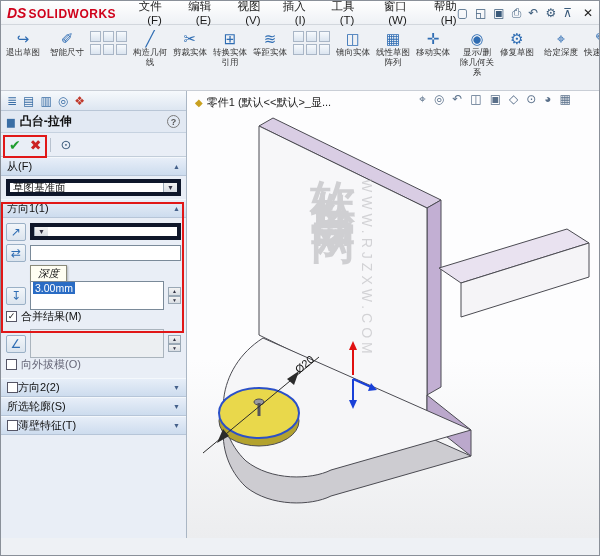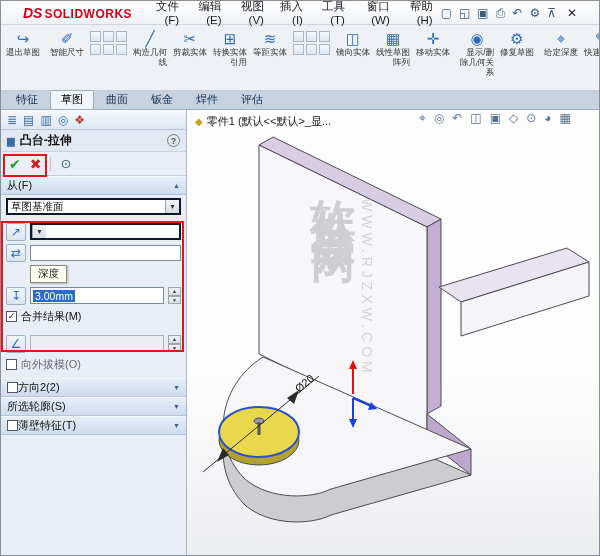--- a/index.html
+++ b/index.html
@@ -1,34 +1,34 @@
 <!DOCTYPE html>
 <html><head>
 <meta charset="utf-8">
 <style>
   * { margin:0; padding:0; box-sizing:border-box; }
   html,body { background:#9aa0a8; }
   body { font-family:"Liberation Sans","DejaVu Sans",sans-serif; }
   .app { position:relative; width:600px; height:556px; background:#eef1f5; overflow:hidden; border:1px solid #8a9099; }
 
   
-  .titlebar { height:24px; display:flex; align-items:center; padding:0 22px; background:linear-gradient(#ffffff,#eef1f5); border-bottom:1px solid #d2d7dd;gap:8px; }
+  .titlebar { height:24px; display:flex; align-items:center; padding:0 6px; background:linear-gradient(#ffffff,#eef1f5); border-bottom:1px solid #d2d7dd; }
   .logo { display:flex; align-items:baseline; gap:2px; margin-right:10px; }
   .logo .ds { color:#d0021b; font-weight:bold; font-style:italic; font-size:14px; }
   .logo .sw { color:#d0021b; font-weight:bold; font-size:12px; letter-spacing:0.5px; }
   .menus { display:flex; gap:13px; font-size:11.5px; color:#1c1c1c; }
   .menus span { cursor:default;text-align:right; }
   .tb-icons { margin-left:auto; display:flex; gap:7px; align-items:center; font-size:12px; color:#3a5a7a; }
   .tb-icons .close { color:#222; font-weight:bold; margin-left:4px; }
 
   
   .toolbar { height:66px; display:flex; align-items:stretch; padding:2px 3px; gap:2px; background:#eef1f5; border-bottom:1px solid #c9ced6; }
   .tbar-btn { display:flex; flex-direction:column; align-items:center; padding:2px 1px 0; min-width:38px; max-width:46px; border:1px solid transparent; border-radius:2px; }
   .tbi { font-size:15px; line-height:18px; color:#2f6db3; }
-  .tbl { font-size:8.5px; line-height:1.15; text-align:right; color:#333; white-space:normal; }
+  .tbl { font-size:8.5px; line-height:1.15; text-align:center; color:#333; white-space:normal; }
   .vsep { width:1px; background:#c5cbd3; margin:3px 1px; }
   .mini-grid { display:grid; grid-template-columns:repeat(3,11px); grid-auto-rows:11px; gap:2px; align-content:start; padding:4px 2px; }
   .mini-grid span { display:block; width:11px; height:11px; border:1px solid #a9b6c6; background:linear-gradient(#f7fafd,#dbe5f0); }
 
   
   .tabs { height:19px; display:flex; align-items:flex-end; padding-left:4px; gap:1px; background:#c7d2e0; border-bottom:1px solid #9fafc2; }
   .tab { font-size:11px; color:#16324f; padding:1px 10px 2px; border:1px solid transparent; border-bottom:none; border-radius:2px 2px 0 0; }
   .tab.active { background:#f2f6fb; border-color:#9fafc2; color:#000; }
 
   
@@ -44,27 +44,27 @@
   .pm-title .help { margin-left:auto; width:13px; height:13px; border:1px solid #7a7a7a; border-radius:50%; color:#555; font-size:9px; font-weight:bold; display:flex; align-items:center; justify-content:center; }
   .pm-actions { height:24px; display:flex; align-items:center; gap:9px; padding:0 8px; border-bottom:1px solid #c2cdd9; }
   .pm-actions .ok { color:#1f9d2f; font-size:14px; font-weight:bold; }
   .pm-actions .cancel { color:#cc2222; font-size:14px; font-weight:bold; }
   .pm-actions .vdiv { width:1px; height:14px; background:#b8c2cf; }
   .pm-actions .preview { color:#3a5a7a; font-size:13px; }
   .sec-h { height:19px; display:flex; align-items:center; padding:0 6px; background:linear-gradient(#e7eef8,#cddcee); border-top:1px solid #f4f8fc; border-bottom:1px solid #b6c5d8; }
   .sec-h .chev { margin-left:auto; font-size:7px; color:#44608a; }
   .sec-b { padding:3px 5px; }
   .sec-b .row { display:flex; align-items:center; gap:4px; height:21px; }
-  .combo { flex:1; display:flex; align-items:center; height:17px; background:#fff; border:2px solid #0f172a; }
+  .combo { flex:1; display:flex; align-items:center; height:17px; background:#fff; border:4px solid #0f172a; }
   .combo-val { flex:1; padding-left:3px; font-size:10.5px; white-space:nowrap; overflow:hidden; }
   .combo-btn { width:14px; height:100%; display:flex; align-items:center; justify-content:center; font-size:7px; color:#334; background:linear-gradient(#f3f3f3,#d8dde3); border-left:1px solid #9aa8b5; }
   .tbtn { width:20px; height:18px; flex:none; display:flex; align-items:center; justify-content:center; font-size:12px; color:#2f6db3; background:linear-gradient(#f2f6fa,#dbe4ee); border:1px solid #9ab0c6; border-radius:2px; }
   .refbox { flex:1; height:16px; background:#fff; border:1px solid #7a8a99; }
-  .tooltip { display:inline-block; margin:2px 0 2px 24px; padding:1px 7px; font-size:10.5px; background:#fffef2; border:1px solid #8a8a7a; box-shadow:1px 1px 2px rgba(0,0,0,0.25); }
-  .numbox { flex:1; height:17px; background:#fff; border:1px solid #7a8a99; display:flex; align-items:center; padding-left:2px; font-size:10.5px; }
+  .tooltip { display:inline-block; margin:2px 0 2px 24px; padding:1px 7px; font-size:10.5px; background:#fffef2; border:1px solid #8a8a7a; box-shadow:1px 1px 2px rgba(0,0,0,0.25);font-style:italic; }
+  .numbox { flex:1; height:29px; background:#fff; border:1px solid #7a8a99; display:flex; align-items:flex-start; padding-left:2px; font-size:10.5px; }
   .numbox .sel { background:#2a6cc4; color:#fff; padding:0 2px; }
   .numbox.disabled { background:#eceff2; border-color:#aab4bd; }
   .spin { width:13px; height:17px; display:flex; flex-direction:column; flex:none; }
   .spin span { flex:1; display:flex; align-items:center; justify-content:center; font-size:5px; color:#334; background:linear-gradient(#f3f3f3,#d8dde3); border:1px solid #9aa8b5; }
   .cb { width:11px; height:11px; flex:none; background:#fff; border:1px solid #556; display:flex; align-items:center; justify-content:center; font-size:9px; line-height:9px; color:#111; }
   .dimtext { color:#667; }
   .anno { position:absolute; border:2px solid #e11717; pointer-events:none; }
   .anno1 { left:2px; top:44px; width:44px; height:23px; }
   .anno2 { left:0px; top:111px; width:183px; height:131px; }
 
@@ -177,28 +177,20 @@
       <span class="tbl">给定深度</span>
     </div>
     <div class="tbar-btn">
       <span class="tbi">✎</span>
       <span class="tbl">快速草图</span>
     </div>
     <div class="vsep"></div>
 
   </div>
 
-  <div class="tabs">
-    <span class="tab">特征</span>
-    <span class="tab active">草图</span>
-    <span class="tab">曲面</span>
-    <span class="tab">钣金</span>
-    <span class="tab">焊件</span>
-    <span class="tab">评估</span>
-  </div>
 
   <div class="content">
 
     <aside class="pm">
       <div class="pm-tabs">
         <span>≣</span>
         <span>▤</span>
         <span>▥</span>
         <span>◎</span>
         <span class="appr">❖</span>
@@ -219,20 +211,24 @@
         <span>从(F)</span>
         <span class="chev">▲</span>
       </div>
       <div class="sec-b">
         <div class="combo">
           <span class="combo-val">草图基准面</span>
           <span class="combo-btn">▼</span>
         </div>
       </div>
 
+      <div class="sec-h">
+        <span>方向1(1)</span>
+        <span class="chev">▲</span>
+      </div>
       <div class="sec-b">
         <div class="row">
           <span class="tbtn">↗</span>
           <div class="combo">
             <span class="combo-btn">▼</span>
           </div>
         </div>
         <div class="row">
           <span class="tbtn">⇄</span>
           <div class="refbox"></div>

